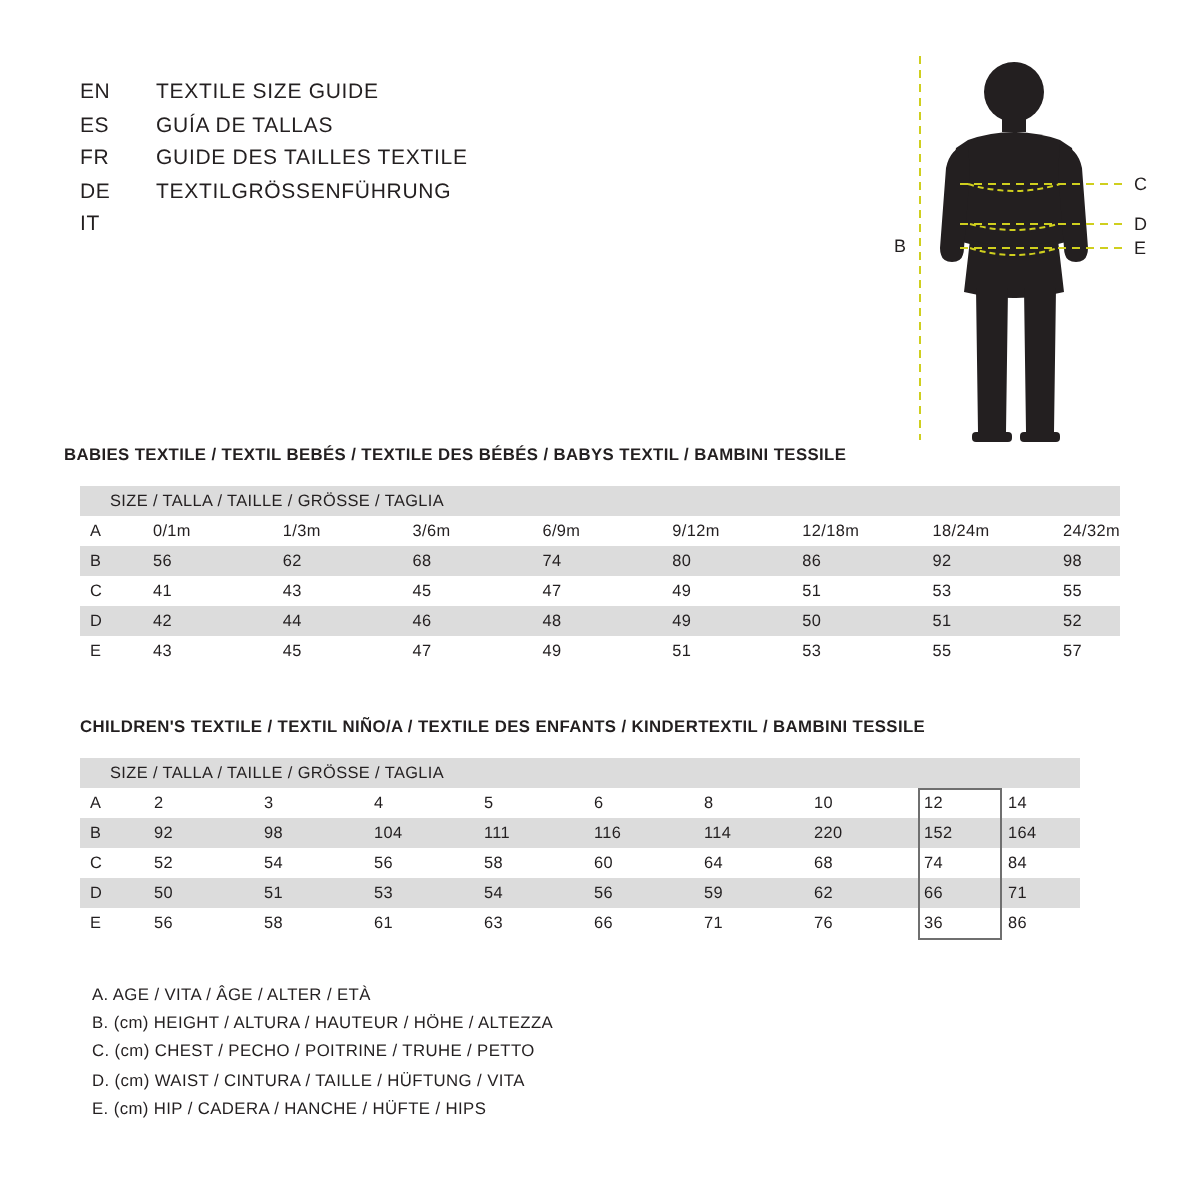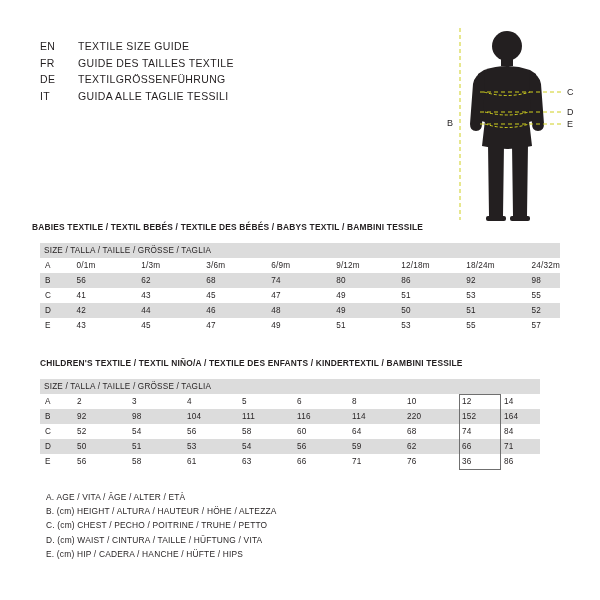--- a/index.html
+++ b/index.html
@@ -84,21 +84,21 @@
   }
   table.sizes tr.shade { background: #dcdcdc; }
   table.sizes tr.plain { background: #ffffff; }
   table.sizes td.lbl {
     padding-left: 5px;
   }
   table.sizes td.cell {
     padding-left: 3px;
   }
   table.sizes tr.head td {
-    padding-left: 4px;
+    padding-left: 15px;
   }
   .hl-col {
     
     position: absolute;
     border: 1px solid #6f6f6f;
     box-sizing: border-box;
     pointer-events: none;
   }
 
   
@@ -118,30 +118,33 @@
 <body>
 
 <div class="page">
 
   <div class="header">
     <div class="lang-row">
       <span class="lang-code">EN</span>
       <span class="lang-title">TEXTILE SIZE GUIDE</span>
     </div>
     <div class="lang-row">
+      <span class="lang-code">ES</span>
+      <span class="lang-title">GUÍA DE TALLAS</span>
+    </div>
+    <div class="lang-row">
       <span class="lang-code">FR</span>
       <span class="lang-title">GUIDE DES TAILLES TEXTILE</span>
     </div>
     <div class="lang-row">
       <span class="lang-code">DE</span>
       <span class="lang-title">TEXTILGRÖSSENFÜHRUNG</span>
     </div>
     <div class="lang-row">
       <span class="lang-code">IT</span>
-      <span class="lang-title">GUIDA ALLE TAGLIE TESSILI</span>
     </div>
   </div>
 
   <div class="figure">
     <svg width="160" height="200" viewBox="0 0 160 200" xmlns="http://www.w3.org/2000/svg">
 
       <line x1="30" y1="4" x2="30" y2="196" stroke="#cfcf1e" stroke-width="1" stroke-dasharray="4,3"></line>
 
       <g fill="#231f20">
 

